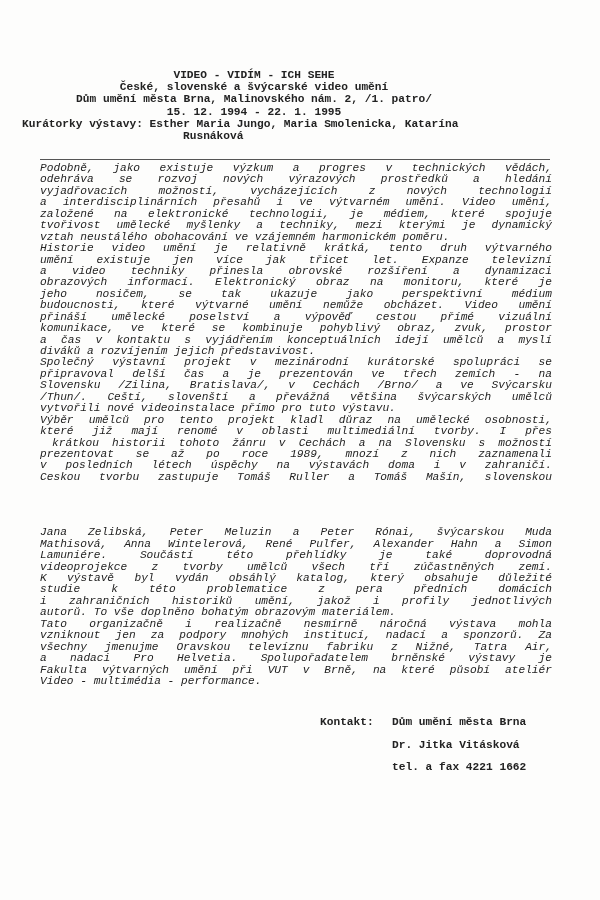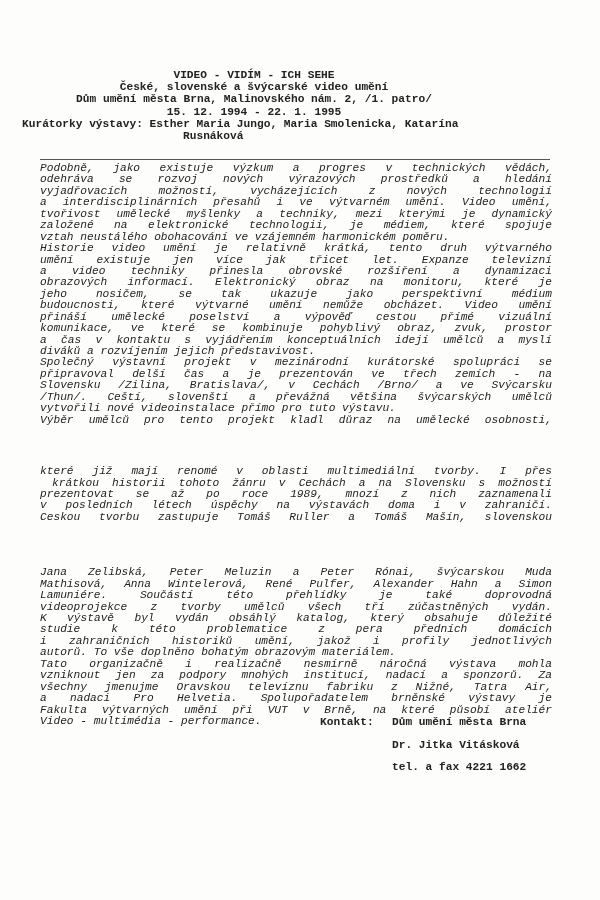--- a/index.html
+++ b/index.html
@@ -27,48 +27,48 @@
   <span class="cur" style="padding-left:183px"><span>Rusnáková</span></span>
 </div>
 
 <div class="rule"></div>
 
 <div class="body" id="body-text">
     <span class="ln" style="white-space: normal; overflow: hidden;">Podobně, jako existuje výzkum a progres v technických vědách,</span>
     <span class="ln" style="white-space: normal; overflow: hidden;">odehráva se rozvoj nových výrazových prostředků a hledání</span>
     <span class="ln" style="white-space: normal; overflow: hidden;">vyjadřovacích možností, vycházejících z nových technologií</span>
     <span class="ln" style="white-space: normal; overflow: hidden;">a interdisciplinárních přesahů i ve výtvarném umění. Video umění,</span>
+    <span class="ln" style="white-space: normal; overflow: hidden;">založené na elektronické technologii, je médiem, které spojuje</span>
     <span class="ln" style="white-space: normal; overflow: hidden;">tvořivost umělecké myšlenky a techniky, mezi kterými je dynamický</span>
-    <span class="ln" style="white-space: normal; overflow: hidden;">založené na elektronické technologii, je médiem, které spojuje</span>
     <span class="ln last" style="white-space: normal; overflow: hidden;">vztah neustálého obohacování ve vzájemném harmonickém poměru.</span>
     <span class="ln" style="white-space: normal; overflow: hidden;">Historie video umění je relativně krátká, tento druh výtvarného</span>
     <span class="ln" style="white-space: normal; overflow: hidden;">umění existuje jen více jak třicet let. Expanze televizní</span>
     <span class="ln" style="white-space: normal; overflow: hidden;">a video techniky přinesla obrovské rozšíření a dynamizaci</span>
     <span class="ln" style="white-space: normal; overflow: hidden;">obrazových informací. Elektronický obraz na monitoru, které je</span>
     <span class="ln" style="white-space: normal; overflow: hidden;">jeho nosičem, se tak ukazuje jako perspektivní médium</span>
     <span class="ln" style="white-space: normal; overflow: hidden;">budoucnosti, které výtvarné umění nemůže obcházet. Video umění</span>
     <span class="ln" style="white-space: normal; overflow: hidden;">přináší umělecké poselství a výpověď cestou přímé vizuální</span>
     <span class="ln" style="white-space: normal; overflow: hidden;">komunikace, ve které se kombinuje pohyblivý obraz, zvuk, prostor</span>
     <span class="ln" style="white-space: normal; overflow: hidden;">a čas v kontaktu s vyjádřením konceptuálních idejí umělců a myslí</span>
     <span class="ln last" style="white-space: normal; overflow: hidden;">diváků a rozvíjením jejich představivost.</span>
     <span class="ln" style="white-space: normal; overflow: hidden;">Společný výstavní projekt v mezinárodní kurátorské spolupráci se</span>
     <span class="ln" style="white-space: normal; overflow: hidden;">připravoval delší čas a je prezentován ve třech zemích - na</span>
     <span class="ln" style="white-space: normal; overflow: hidden;">Slovensku /Žilina, Bratislava/, v Čechách /Brno/ a ve Švýcarsku</span>
     <span class="ln" style="white-space: normal; overflow: hidden;">/Thun/. Čeští, slovenští a převážná většina švýcarských umělců</span>
     <span class="ln last" style="white-space: normal; overflow: hidden;">vytvořili nové videoinstalace přímo pro tuto výstavu.</span>
     <span class="ln" style="white-space: normal; overflow: hidden;">Výběr umělců pro tento projekt kladl důraz na umělecké osobnosti,</span>
-    <span class="ln" style="white-space: normal; overflow: hidden; margin-top: 40px;">které již mají renomé v oblasti multimediální tvorby. I přes</span>
+    <span class="ln" style="white-space: normal; overflow: hidden;">které již mají renomé v oblasti multimediální tvorby. I přes</span>
     <span class="ln" style="white-space: normal; overflow: hidden; margin-left: 12px;">krátkou historii tohoto žánru v Čechách a na Slovensku s možností</span>
     <span class="ln" style="white-space: normal; overflow: hidden;">prezentovat se až po roce 1989, mnozí z nich zaznamenali</span>
     <span class="ln" style="white-space: normal; overflow: hidden;">v posledních létech úspěchy na výstavách doma i v zahraničí.</span>
     <span class="ln" style="white-space: normal; overflow: hidden;">Českou tvorbu zastupuje Tomáš Ruller a Tomáš Mašín, slovenskou</span>
     <span class="ln" style="white-space: normal; overflow: hidden; margin-top: 44px;">Jana Želibská, Peter Meluzin a Peter Rónai, švýcarskou Muda</span>
     <span class="ln" style="white-space: normal; overflow: hidden;">Mathisová, Anna Wintelerová, René Pulfer, Alexander Hahn a Simon</span>
     <span class="ln" style="white-space: normal; overflow: hidden;">Lamuniére. Součástí této přehlídky je také doprovodná</span>
-    <span class="ln" style="white-space: normal; overflow: hidden;">videoprojekce z tvorby umělců všech tří zúčastněných vydán.</span>
+    <span class="ln" style="white-space: normal; overflow: hidden;">videoprojekce z tvorby umělců všech tří zúčastněných zemí.</span>
     <span class="ln" style="white-space: normal; overflow: hidden;">K výstavě byl vydán obsáhlý katalog, který obsahuje důležité</span>
     <span class="ln" style="white-space: normal; overflow: hidden;">studie k této problematice z pera předních domácích</span>
     <span class="ln" style="white-space: normal; overflow: hidden;">i zahraničních historiků umění, jakož i profily jednotlivých</span>
     <span class="ln last" style="white-space: normal; overflow: hidden;">autorů. To vše doplněno bohatým obrazovým materiálem.</span>
     <span class="ln" style="white-space: normal; overflow: hidden;">Tato organizačně i realizačně nesmírně náročná výstava mohla</span>
     <span class="ln" style="white-space: normal; overflow: hidden;">vzniknout jen za podpory mnohých institucí, nadací a sponzorů. Za</span>
     <span class="ln" style="white-space: normal; overflow: hidden;">všechny jmenujme Oravskou televíznu fabriku z Nižné, Tatra Air,</span>
     <span class="ln" style="white-space: normal; overflow: hidden;">a nadaci Pro Helvetia. Spolupořadatelem brněnské výstavy je</span>
     <span class="ln" style="white-space: normal; overflow: hidden;">Fakulta výtvarných umění při VUT v Brně, na které působí ateliér</span>
     <span class="ln last" style="white-space: normal; overflow: hidden;">Video - multimédia - performance.</span>

